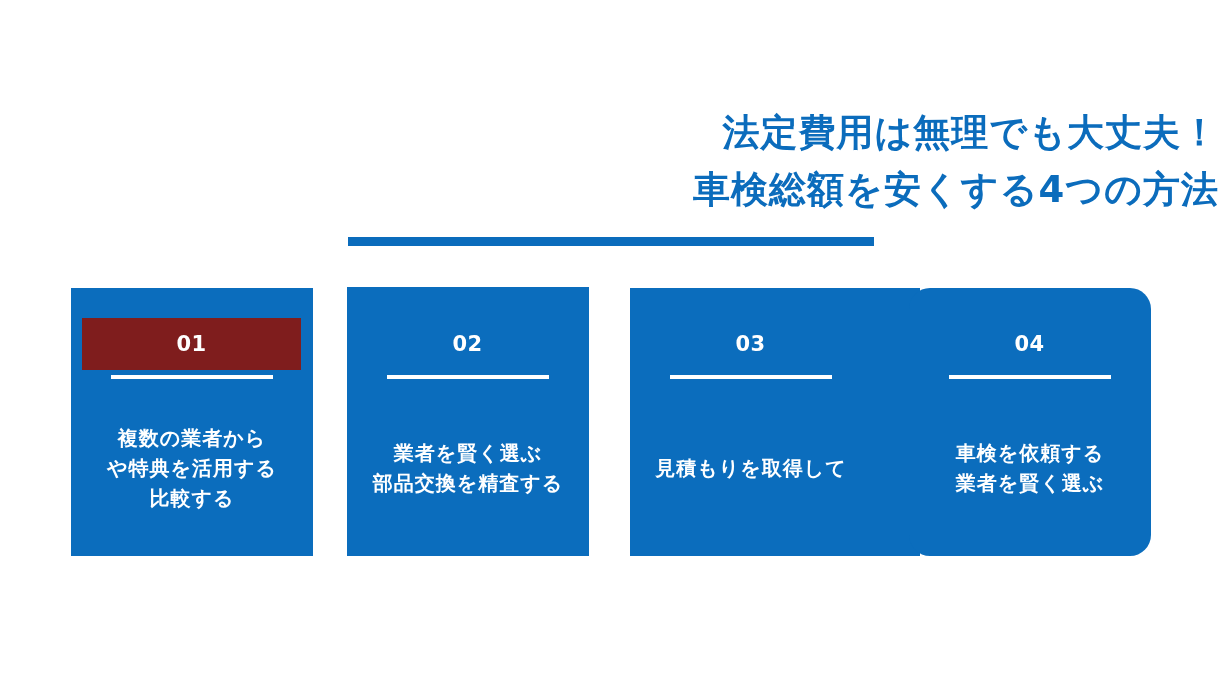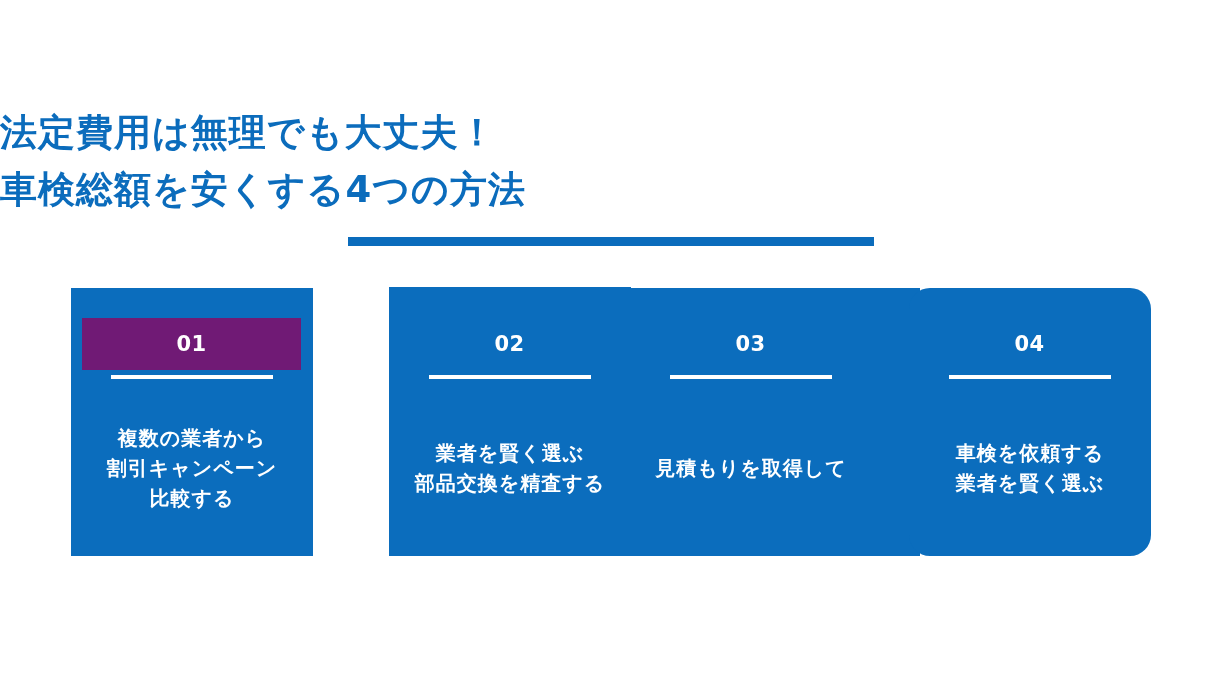--- a/index.html
+++ b/index.html
@@ -12,21 +12,21 @@
       height: 685px;
       position: relative;
       overflow: hidden;
       font-family: "DejaVu Sans", "Liberation Sans", sans-serif;
     }
     .title {
       position: absolute;
       left: 0;
       width: 1219px;
       top: 104px;
-      text-align: left;
+      text-align: right;
       color: #0b6cbc;
       font-weight: bold;
       font-size: 37px;
       line-height: 57px;
       letter-spacing: 1px;
     }
     .title-line { display: block; }
     .title-bar {
       position: absolute;
       left: 348px;
@@ -46,21 +46,21 @@
       position: absolute;
       left: 11px;
       top: 30px;
       width: 219px;
       height: 52px;
       display: flex;
       align-items: center;
       justify-content: center;
     }
     .card.highlighted .num-wrap {
-      background: #701a75;
+      background: #7f1d1d;
     }
     .card .num {
       font-weight: bold;
       font-size: 21px;
       letter-spacing: 0.5px;
     }
     .card .rule {
       position: absolute;
       left: 40px;
       top: 87px;
@@ -96,26 +96,26 @@
 
 <div class="title-bar"></div>
 
 <div class="card highlighted" style="left:71px; top:288px;">
   <div class="num-wrap">
     <span class="num">01</span>
   </div>
   <div class="rule"></div>
   <div class="body">
     <span>複数の業者から</span>
-    <span>割引キャンペーン</span>
+    <span>や特典を活用する</span>
     <span>比較する</span>
   </div>
 </div>
 
-<div class="card" style="left:347px; top:287px; height:269px;margin-left:42px;">
+<div class="card" style="left:347px; top:287px; height:269px;">
   <div class="num-wrap" style="top:31px;">
     <span class="num">02</span>
   </div>
   <div class="rule" style="top:88px;"></div>
   <div class="body" style="top:126px;">
     <span>業者を賢く選ぶ</span>
     <span>部品交換を精査する</span>
   </div>
 </div>
 

